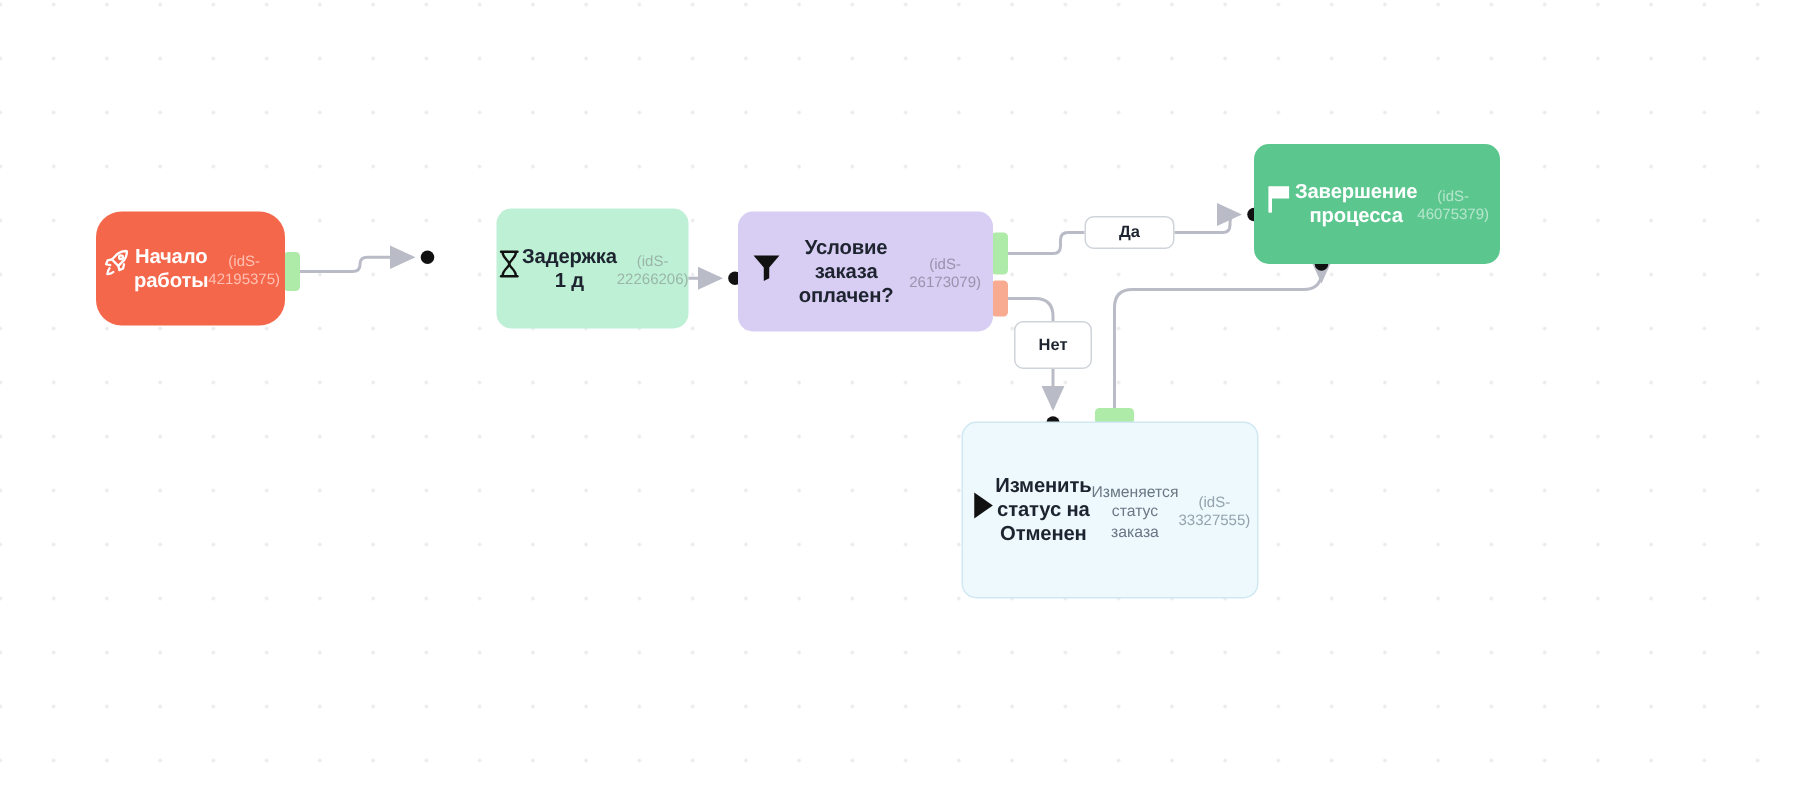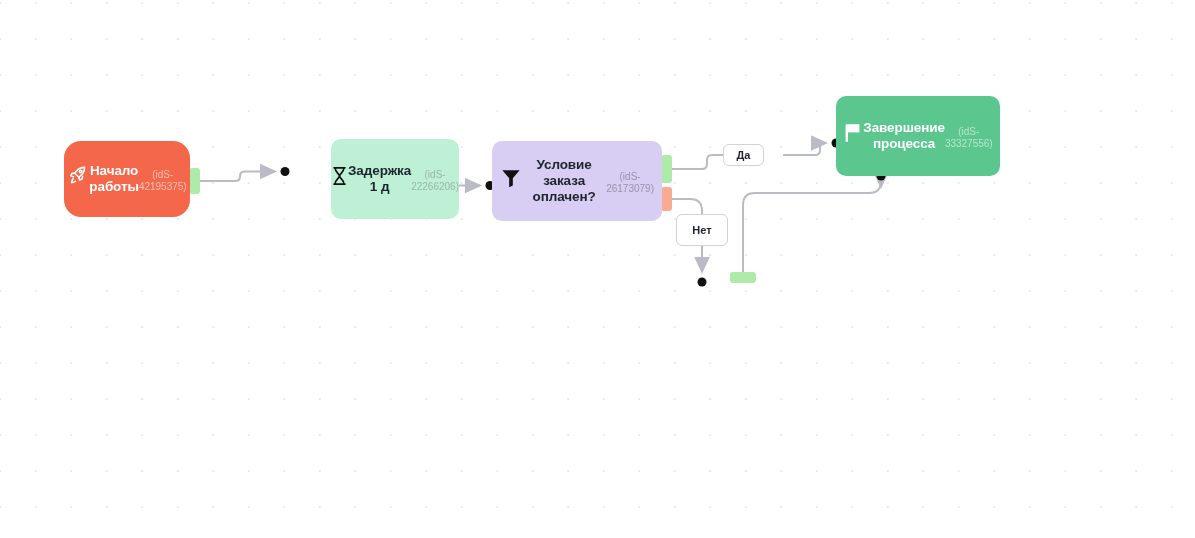--- a/index.html
+++ b/index.html
@@ -121,21 +121,21 @@
     border: 1px solid #cfd3da;
     border-radius: 6px;
     font-size: 11px;
     font-weight: bold;
     color: #1d2430;
     display: flex;
     align-items: center;
     justify-content: center;
     box-sizing: border-box;
   }
-  .lbl-yes { left: 723px; top: 144px; width: 41px; height: 22px; }
+  .lbl-yes { left: 723px; top: 144px; width: 60px; height: 22px; }
   .lbl-no  { left: 676px; top: 214px; width: 52px; height: 32px; }
 </style>
 </head>
 <body>
 
 <div id="canvas">
 
   <svg id="edge-layer" viewBox="0 0 1195 538" xmlns="http://www.w3.org/2000/svg">
     <defs>
       <marker id="arrowhead" markerWidth="9" markerHeight="9" refX="7.5" refY="4.5" orient="auto">
@@ -215,20 +215,30 @@
   </div>
 
   <div class="node n-end">
     <span class="icon">
       <svg width="20" height="22" viewBox="0 0 20 22" fill="none">
         <path d="M4.4 2.2h12v8.2h-12z" fill="#ffffff"></path>
         <rect x="2.6" y="2.2" width="2.4" height="17.6" rx="0.6" fill="#ffffff"></rect>
       </svg>
     </span>
     <span class="title">Завершение процесса</span>
-    <span class="nid">(idS- 33327556)</span>
-  </div>
-
+    <span class="nid">(idS- 46075379)</span>
+  </div>
+
+  <div class="node n-cancel">
+    <span class="icon">
+      <svg width="17" height="20" viewBox="0 0 16 20" fill="#111111">
+        <path d="M2 1.4 14.4 10 2 18.6z"></path>
+      </svg>
+    </span>
+    <span class="title">Изменить статус на Отменен</span>
+    <span class="subtitle">Изменяется статус заказа</span>
+    <span class="nid">(idS- 33327555)</span>
+  </div>
 
   <div class="edge-label lbl-yes">Да</div>
   <div class="edge-label lbl-no">Нет</div>
 
 </div>
 
 </body></html>

